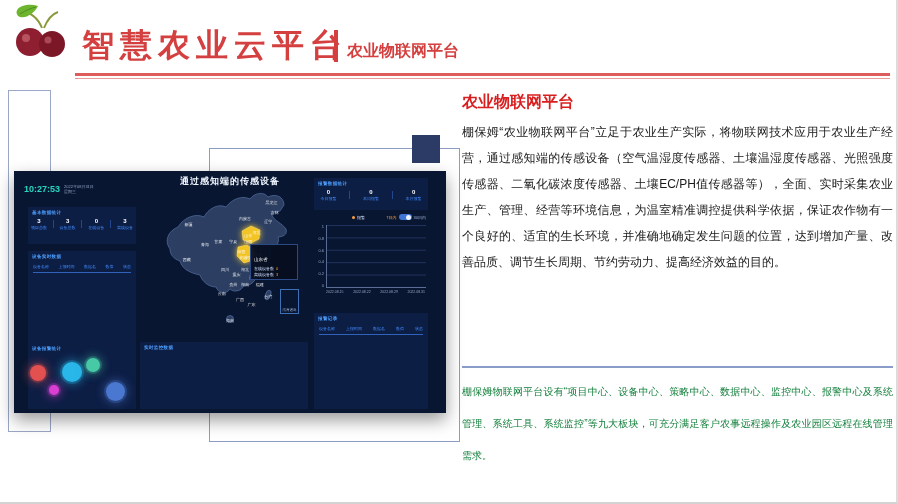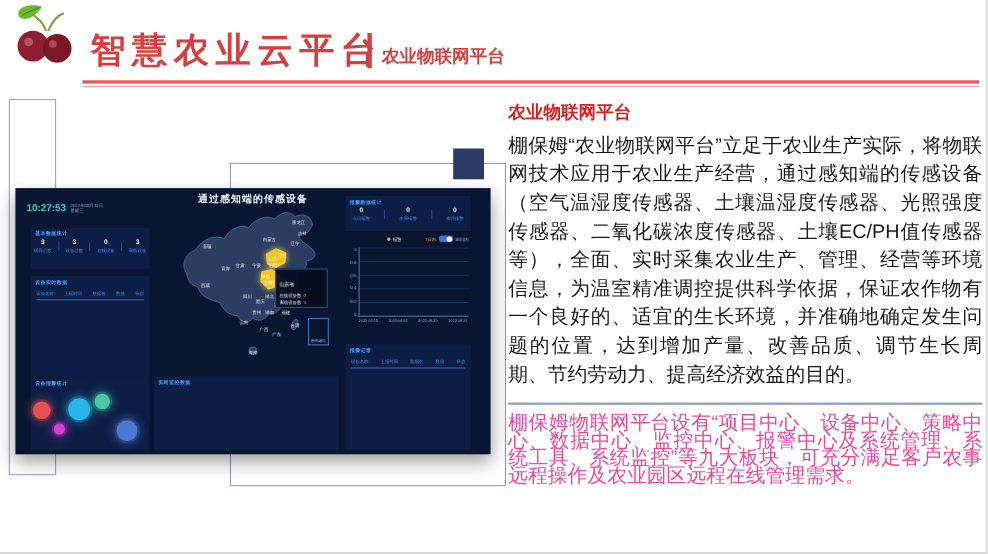--- a/index.html
+++ b/index.html
@@ -55,23 +55,23 @@
   .tg-right{color:#9fb4d8;margin-left:2px;}
   .pill{width:13px;height:6px;border-radius:3px;background:#3f73d6;position:relative;}
   .pill::after{content:"";position:absolute;right:0.5px;top:0.5px;width:5px;height:5px;border-radius:50%;background:#eaf2ff;}
   .y-labels{position:absolute;left:0;top:12px;height:64px;width:10px;display:flex;flex-direction:column;justify-content:space-between;font-size:4px;color:#8fa3c4;text-align:right;}
   .plot{position:absolute;left:12px;top:13px;width:99px;height:62px;border-left:1px solid #5a6d94;border-bottom:1px solid #5a6d94;background-image:linear-gradient(#20325e 1px,transparent 1px);background-size:100% 12.4px;}
   .x-labels{position:absolute;left:12px;top:78px;width:99px;display:flex;justify-content:space-between;font-size:3.5px;color:#8fa3c4;}
   .p-alarm-table{left:300px;top:142px;width:114px;height:96px;}
 
   
   .art-heading{position:absolute;left:462px;top:92px;font-size:16px;font-weight:bold;color:#d91f1f;}
-  .art-p1{position:absolute;left:462px;top:119px;width:431px;font-size:18px;line-height:26px;color:#1a1a1a;text-align:justify;}
+  .art-p1{position:absolute;left:462px;top:119px;width:431px;font-size:12px;line-height:26px;color:#1a1a1a;text-align:justify;}
   .art-div{position:absolute;left:462px;top:366px;width:431px;height:2px;background:#8a9cc8;}
-  .art-p2{position:absolute;left:462px;top:376px;width:431px;font-size:18px;line-height:16px;color:#ec4899;text-align:justify;}
+  .art-p2{position:absolute;left:462px;top:376px;width:431px;font-size:10px;line-height:32px;color:#15803d;text-align:justify;}
 </style>
 </head>
 <body>
 
 <div id="slide">
 
   <svg class="logo" viewBox="0 0 64 60">
     <path d="M34 26 C30 16 22 10 12 8" fill="none" stroke="#8a9a3a" stroke-width="2"></path>
     <path d="M36 26 C40 16 44 12 50 10" fill="none" stroke="#8a9a3a" stroke-width="2"></path>
     <path d="M10 14 C4 6 18 0 30 4 C26 12 16 18 10 14 Z" fill="#6db52f"></path>

